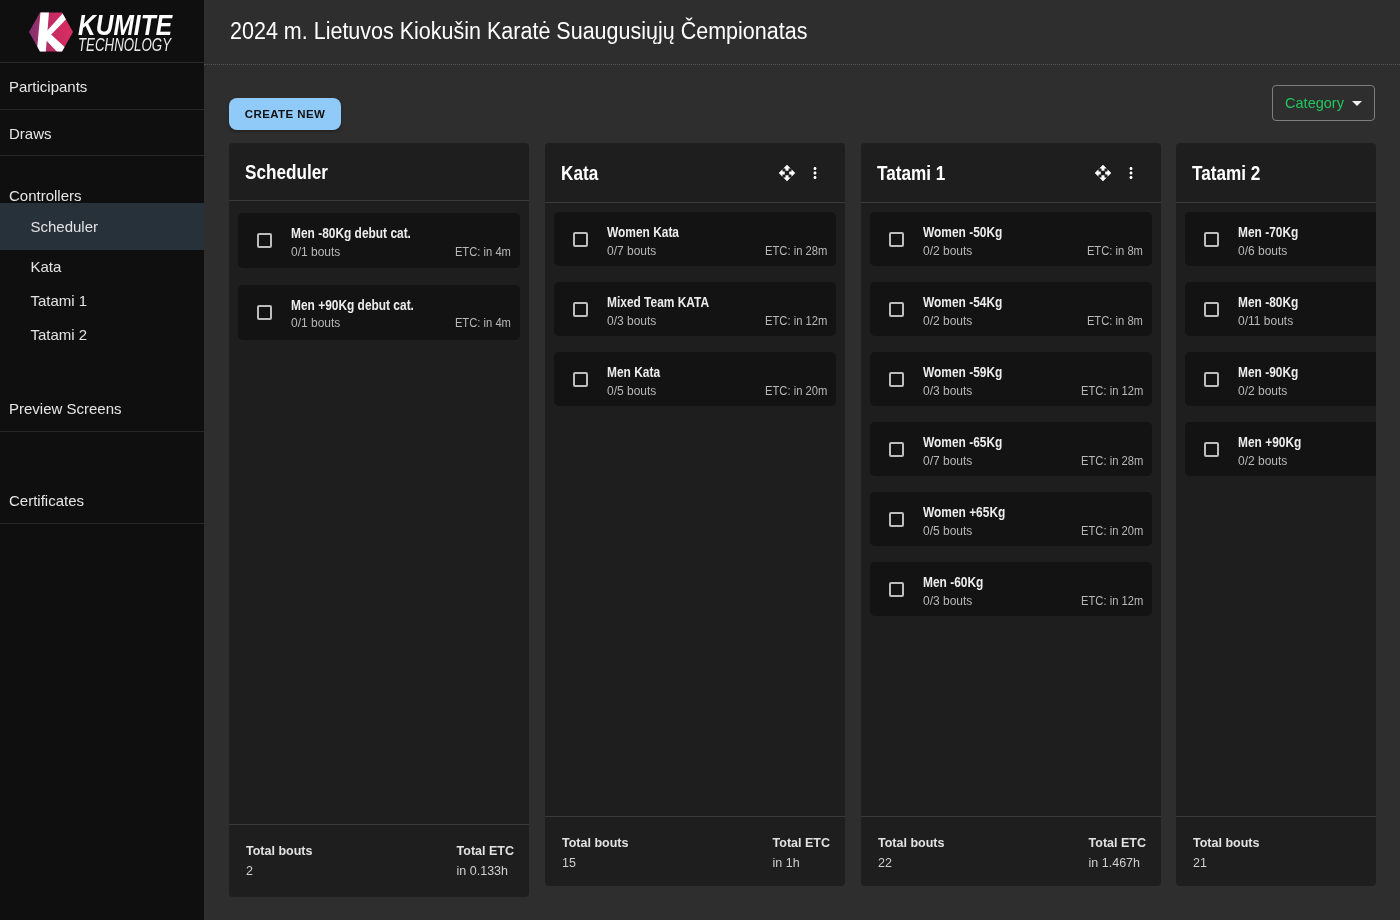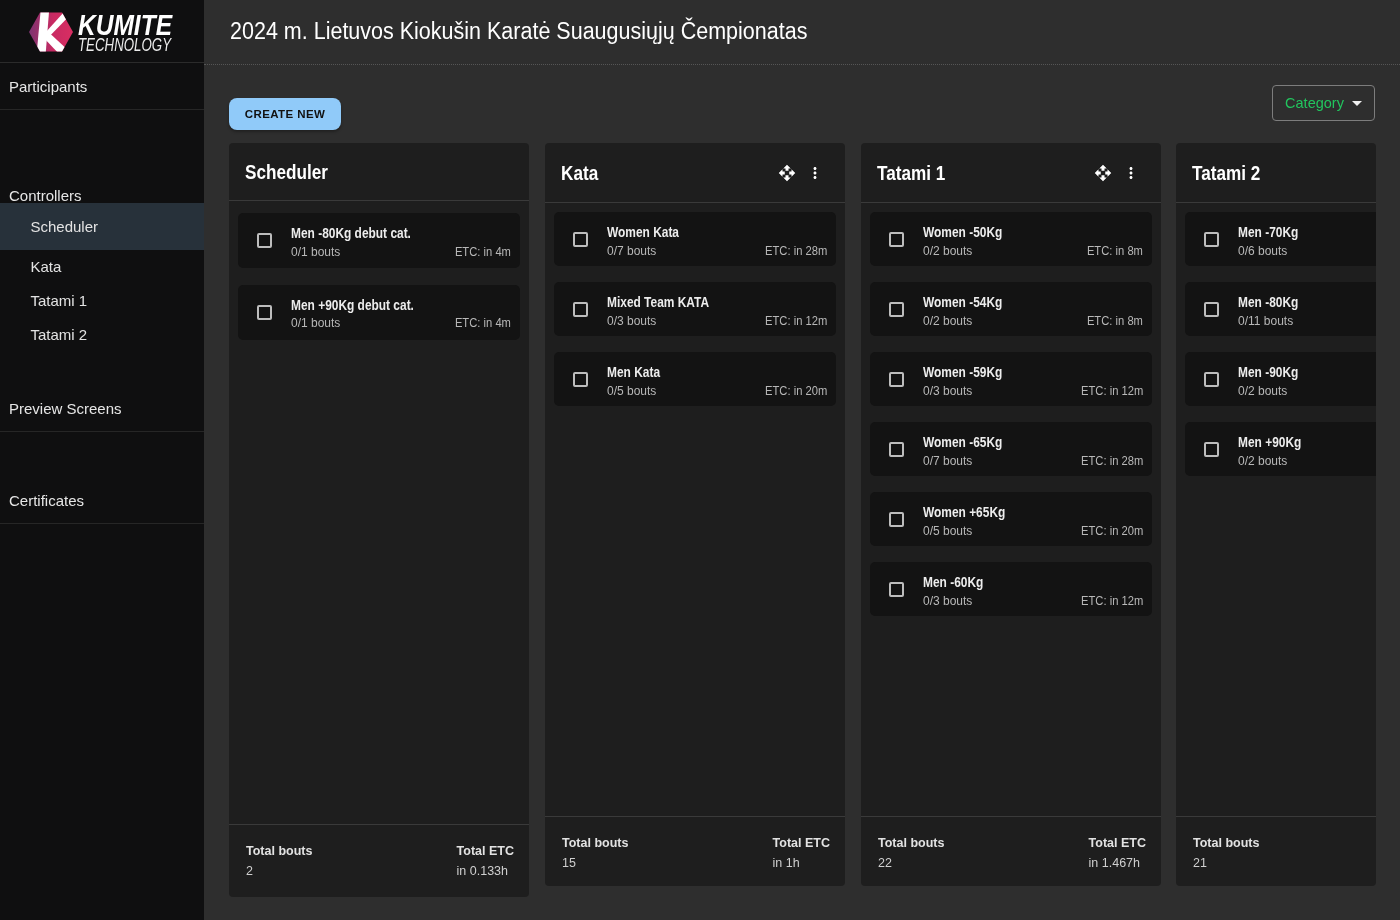--- a/index.html
+++ b/index.html
@@ -244,20 +244,21 @@
         <g clip-path="url(#hexc)">
           <polygon points="40.5,12 49,12 45.8,52 36.8,52" fill="#fff"></polygon>
           <polygon points="45.5,32.5 64,12 68.8,16.6 49.5,36.3" fill="#fff"></polygon>
           <polygon points="46.8,30.5 67.8,50 61,56 41.8,35.8" fill="#fff"></polygon>
         </g>
         <text x="78" y="34.5" fill="#fff" font-size="29.5" font-weight="bold" font-style="italic" textLength="94" lengthAdjust="spacingAndGlyphs">KUMITE</text>
         <text x="78" y="50.5" fill="#ececec" font-size="17.5" font-style="italic" textLength="93" lengthAdjust="spacingAndGlyphs">TECHNOLOGY</text>
       </svg>
     </div>
     <div class="nav-item" style="top:64px;  height:46px;">Participants</div>
+    <div class="nav-item" style="top:111px; height:45px;">Draws</div>
     <div class="nav-item" style="top:167px; height:56px; border-bottom:none;text-align:right;">Controllers</div>
     <div class="nav-sub" style="top:203px; height:47px; background:#27313a;">Scheduler</div>
     <div class="nav-sub" style="top:250px; height:33px;">Kata</div>
     <div class="nav-sub" style="top:283px; height:34px;">Tatami 1</div>
     <div class="nav-sub" style="top:317px; height:34px;">Tatami 2</div>
     <div class="nav-item" style="top:385px; height:47px;">Preview Screens</div>
     <div class="nav-item" style="top:478px; height:46px;">Certificates</div>
   </div>
 </div>
 

